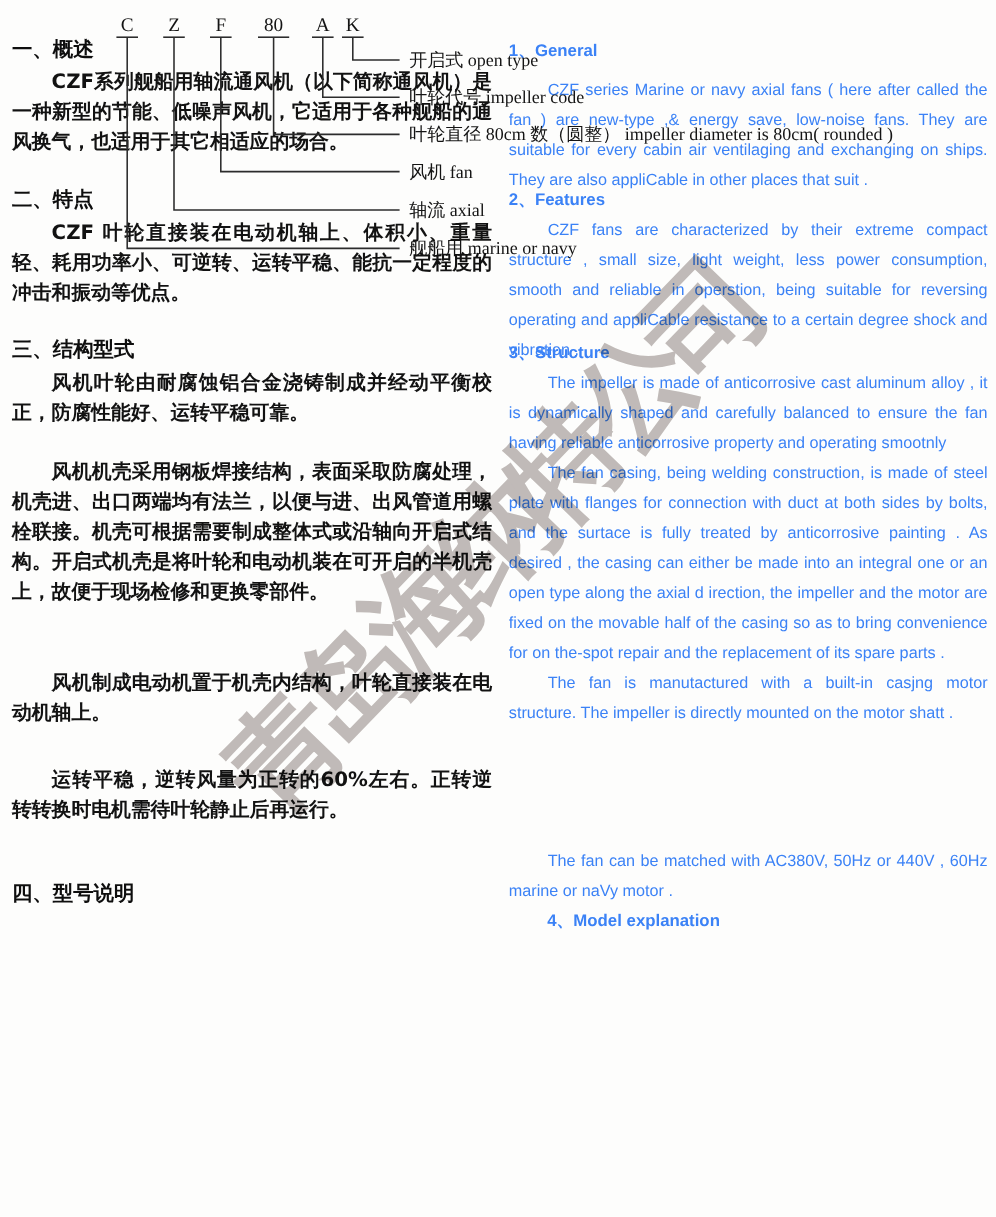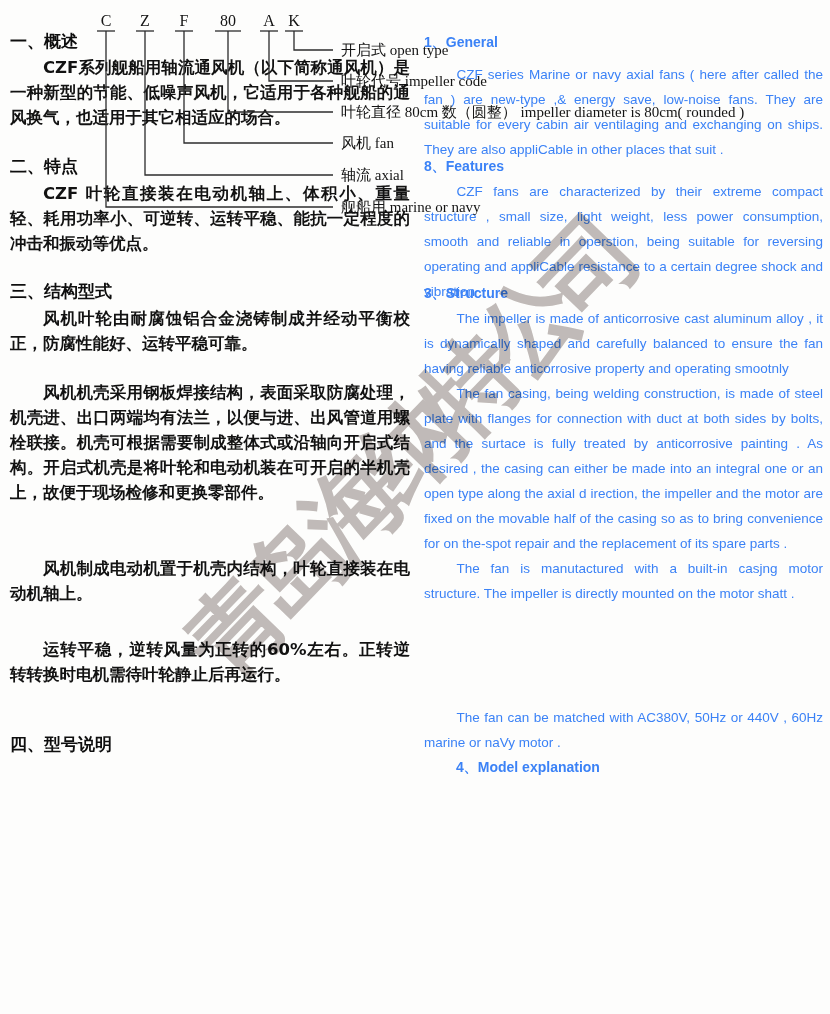--- a/index.html
+++ b/index.html
@@ -87,21 +87,21 @@
   <p class="blk cn cn-p" style="top:306px; left:10px; width:400px;">风机叶轮由耐腐蚀铝合金浇铸制成并经动平衡校正，防腐性能好、运转平稳可靠。</p>
   <p class="blk cn cn-p" style="top:380px; left:10px; width:400px;">风机机壳采用钢板焊接结构，表面采取防腐处理，机壳进、出口两端均有法兰，以便与进、出风管道用螺栓联接。机壳可根据需要制成整体式或沿轴向开启式结构。开启式机壳是将叶轮和电动机装在可开启的半机壳上，故便于现场检修和更换零部件。</p>
   <p class="blk cn cn-p" style="top:556px; left:10px; width:400px;">风机制成电动机置于机壳内结构，叶轮直接装在电动机轴上。</p>
   <p class="blk cn cn-p" style="top:637px; left:10px; width:400px;">运转平稳，逆转风量为正转的60%左右。正转逆转转换时电机需待叶轮静止后再运行。</p>
 
   <h3 class="blk cn-h" style="top:733px; left:10px;text-align:center;">四、型号说明</h3>
 
   <h3 class="blk en en-h" style="top:30px; left:424px;">1、General</h3>
   <p class="blk en en-p" style="top:62px; left:424px; width:399px;">CZF series Marine or navy axial fans ( here after called the fan ) are new-type ,&amp; energy save, low-noise fans. They are suitable for every cabin air ventilaging and exchanging on ships. They are also appliCable in other places that suit .</p>
 
-  <h3 class="blk en en-h" style="top:154px; left:424px;">8、Features</h3>
+  <h3 class="blk en en-h" style="top:154px; left:424px;">2、Features</h3>
   <p class="blk en en-p" style="top:179px; left:424px; width:399px;">CZF fans are characterized by their extreme compact structure , small  size, light weight, less power consumption, smooth and reliable in operstion, being suitable for reversing operating and appliCable resistance to a certain degree shock and vibration .</p>
 
   <h3 class="blk en en-h" style="top:281px; left:424px;">3、Structure</h3>
   <p class="blk en en-p" style="top:306px; left:424px; width:399px;">The impeller is made of anticorrosive cast aluminum alloy , it is dynamically shaped and carefully balanced to ensure the fan having reliable anticorrosive property and operating smootnly</p>
   <p class="blk en en-p" style="top:381px; left:424px; width:399px;">The fan casing, being welding construction, is made of steel plate with flanges for connection with duct at both sides by bolts, and the surtace is fully treated by anticorrosive painting . As desired , the casing can either be made into an integral one or an open type along the axial d irection, the impeller and the motor are fixed on the movable half of the casing so as to bring convenience for on the-spot repair and the replacement of its spare parts .</p>
   <p class="blk en en-p" style="top:556px; left:424px; width:399px;">The fan is manutactured with a built-in casjng motor structure. The impeller is directly mounted on the motor shatt .</p>
   <p class="blk en en-p" style="top:705px; left:424px; width:399px;">The fan can be matched with AC380V, 50Hz or 440V , 60Hz marine or naVy motor .</p>
 
   <h3 class="blk en en-h" style="top:755px; left:456px;">4、Model explanation</h3>
 

